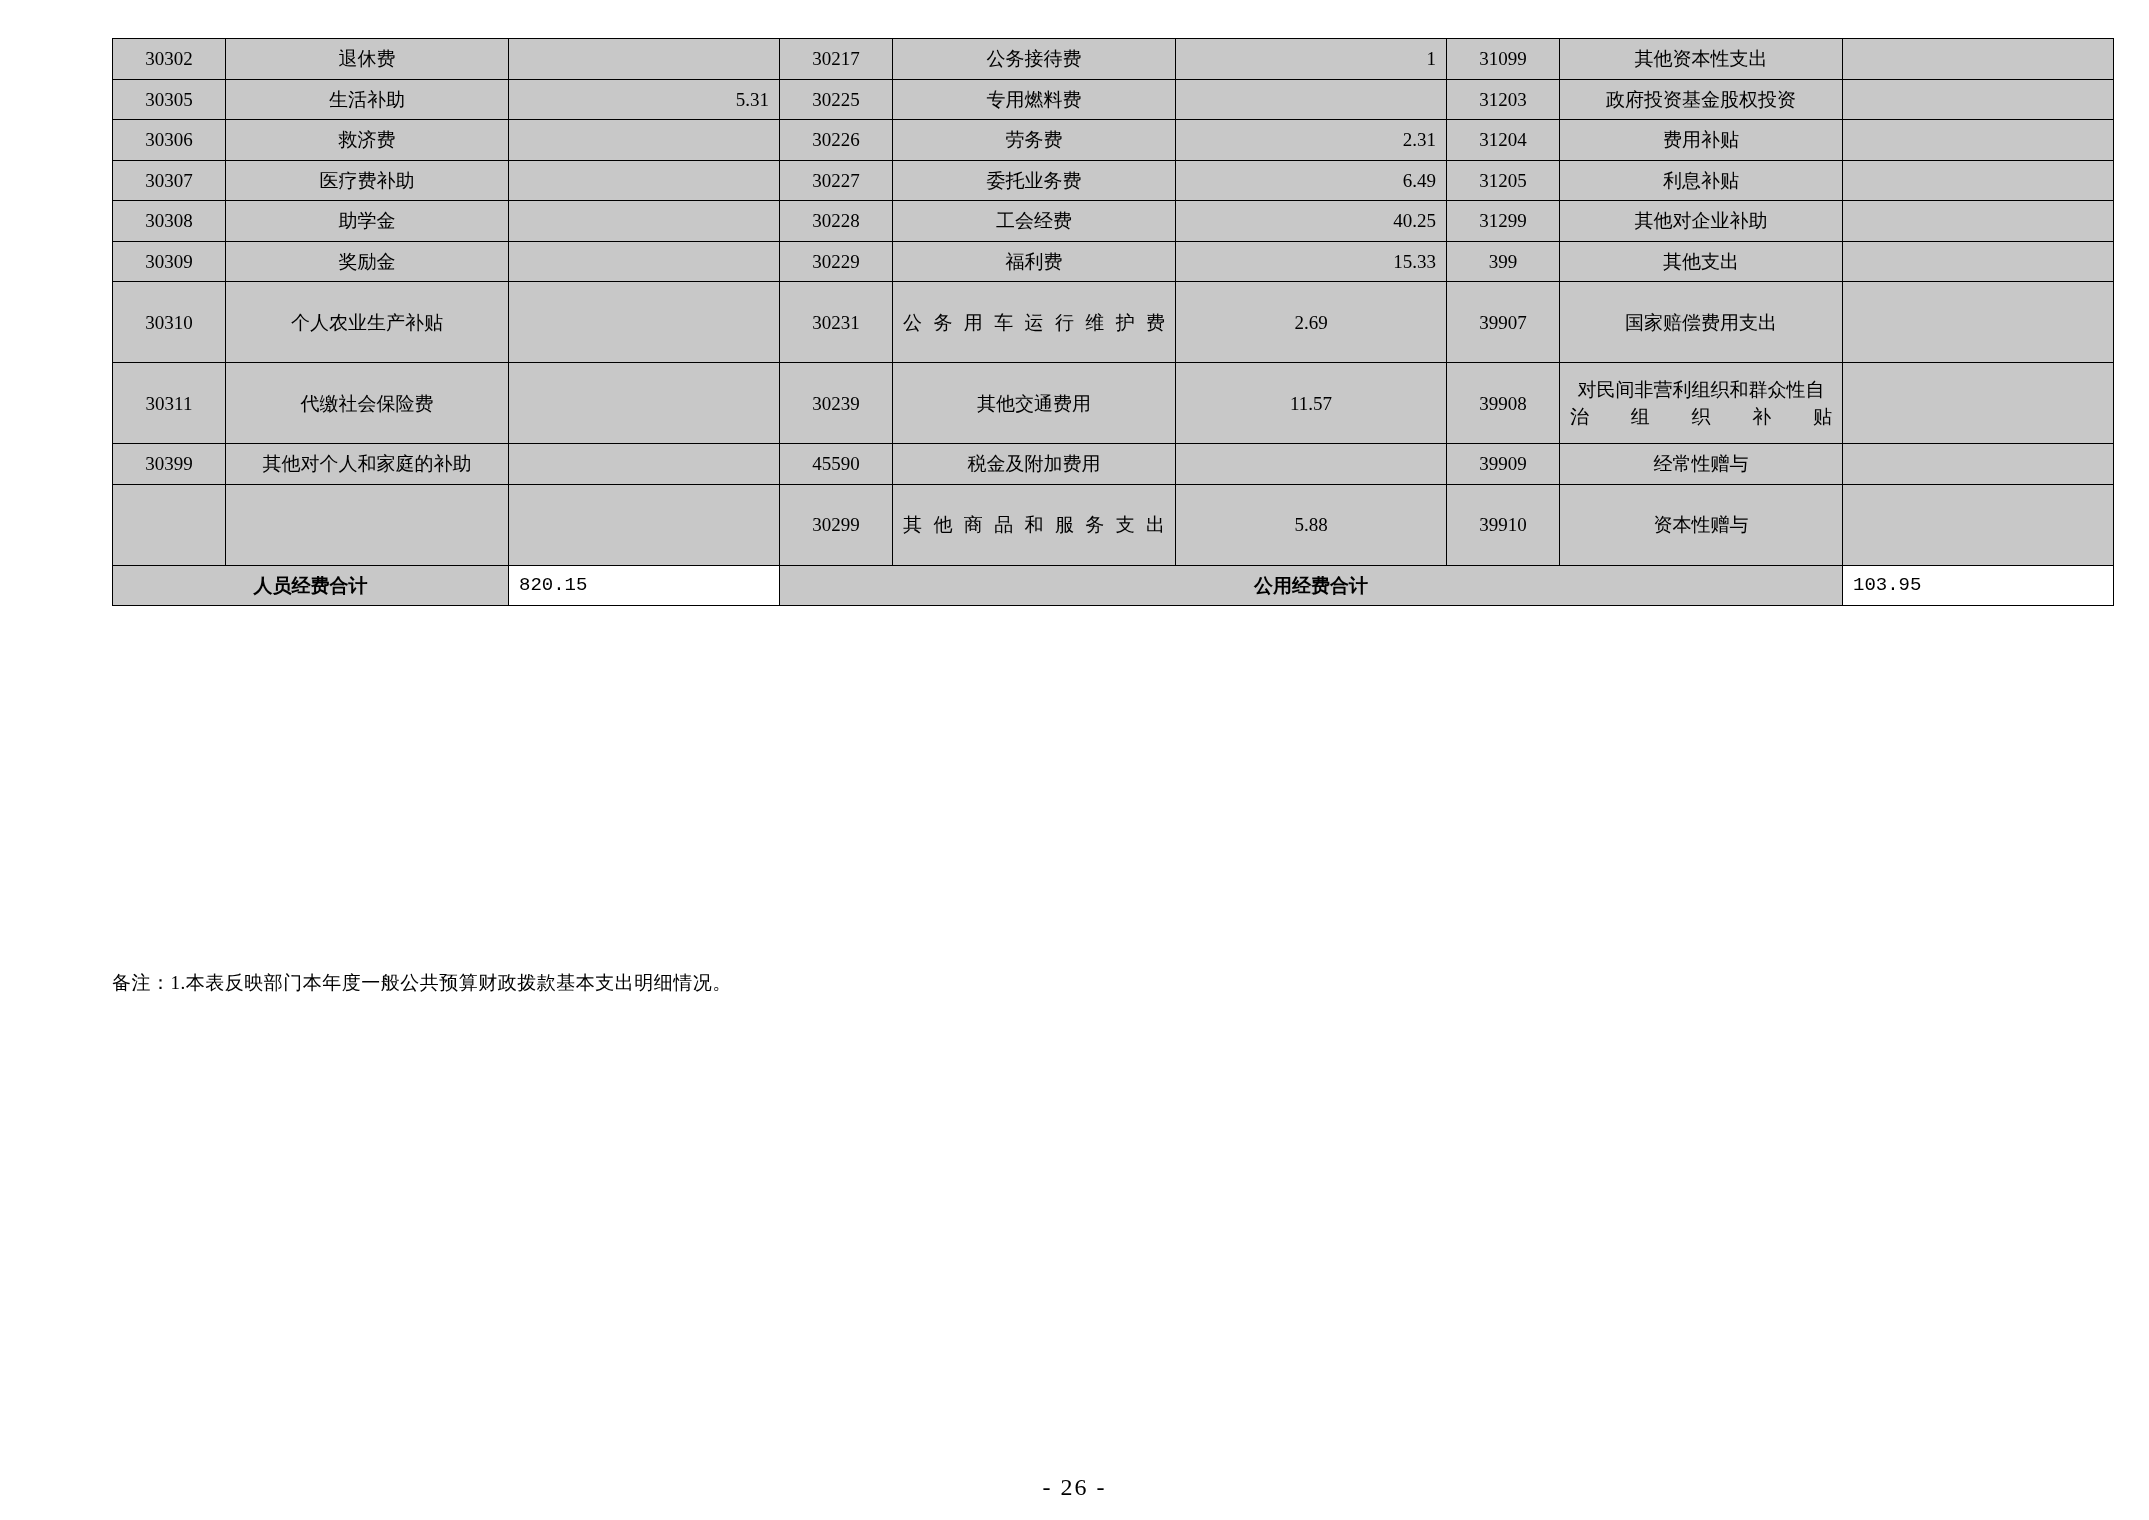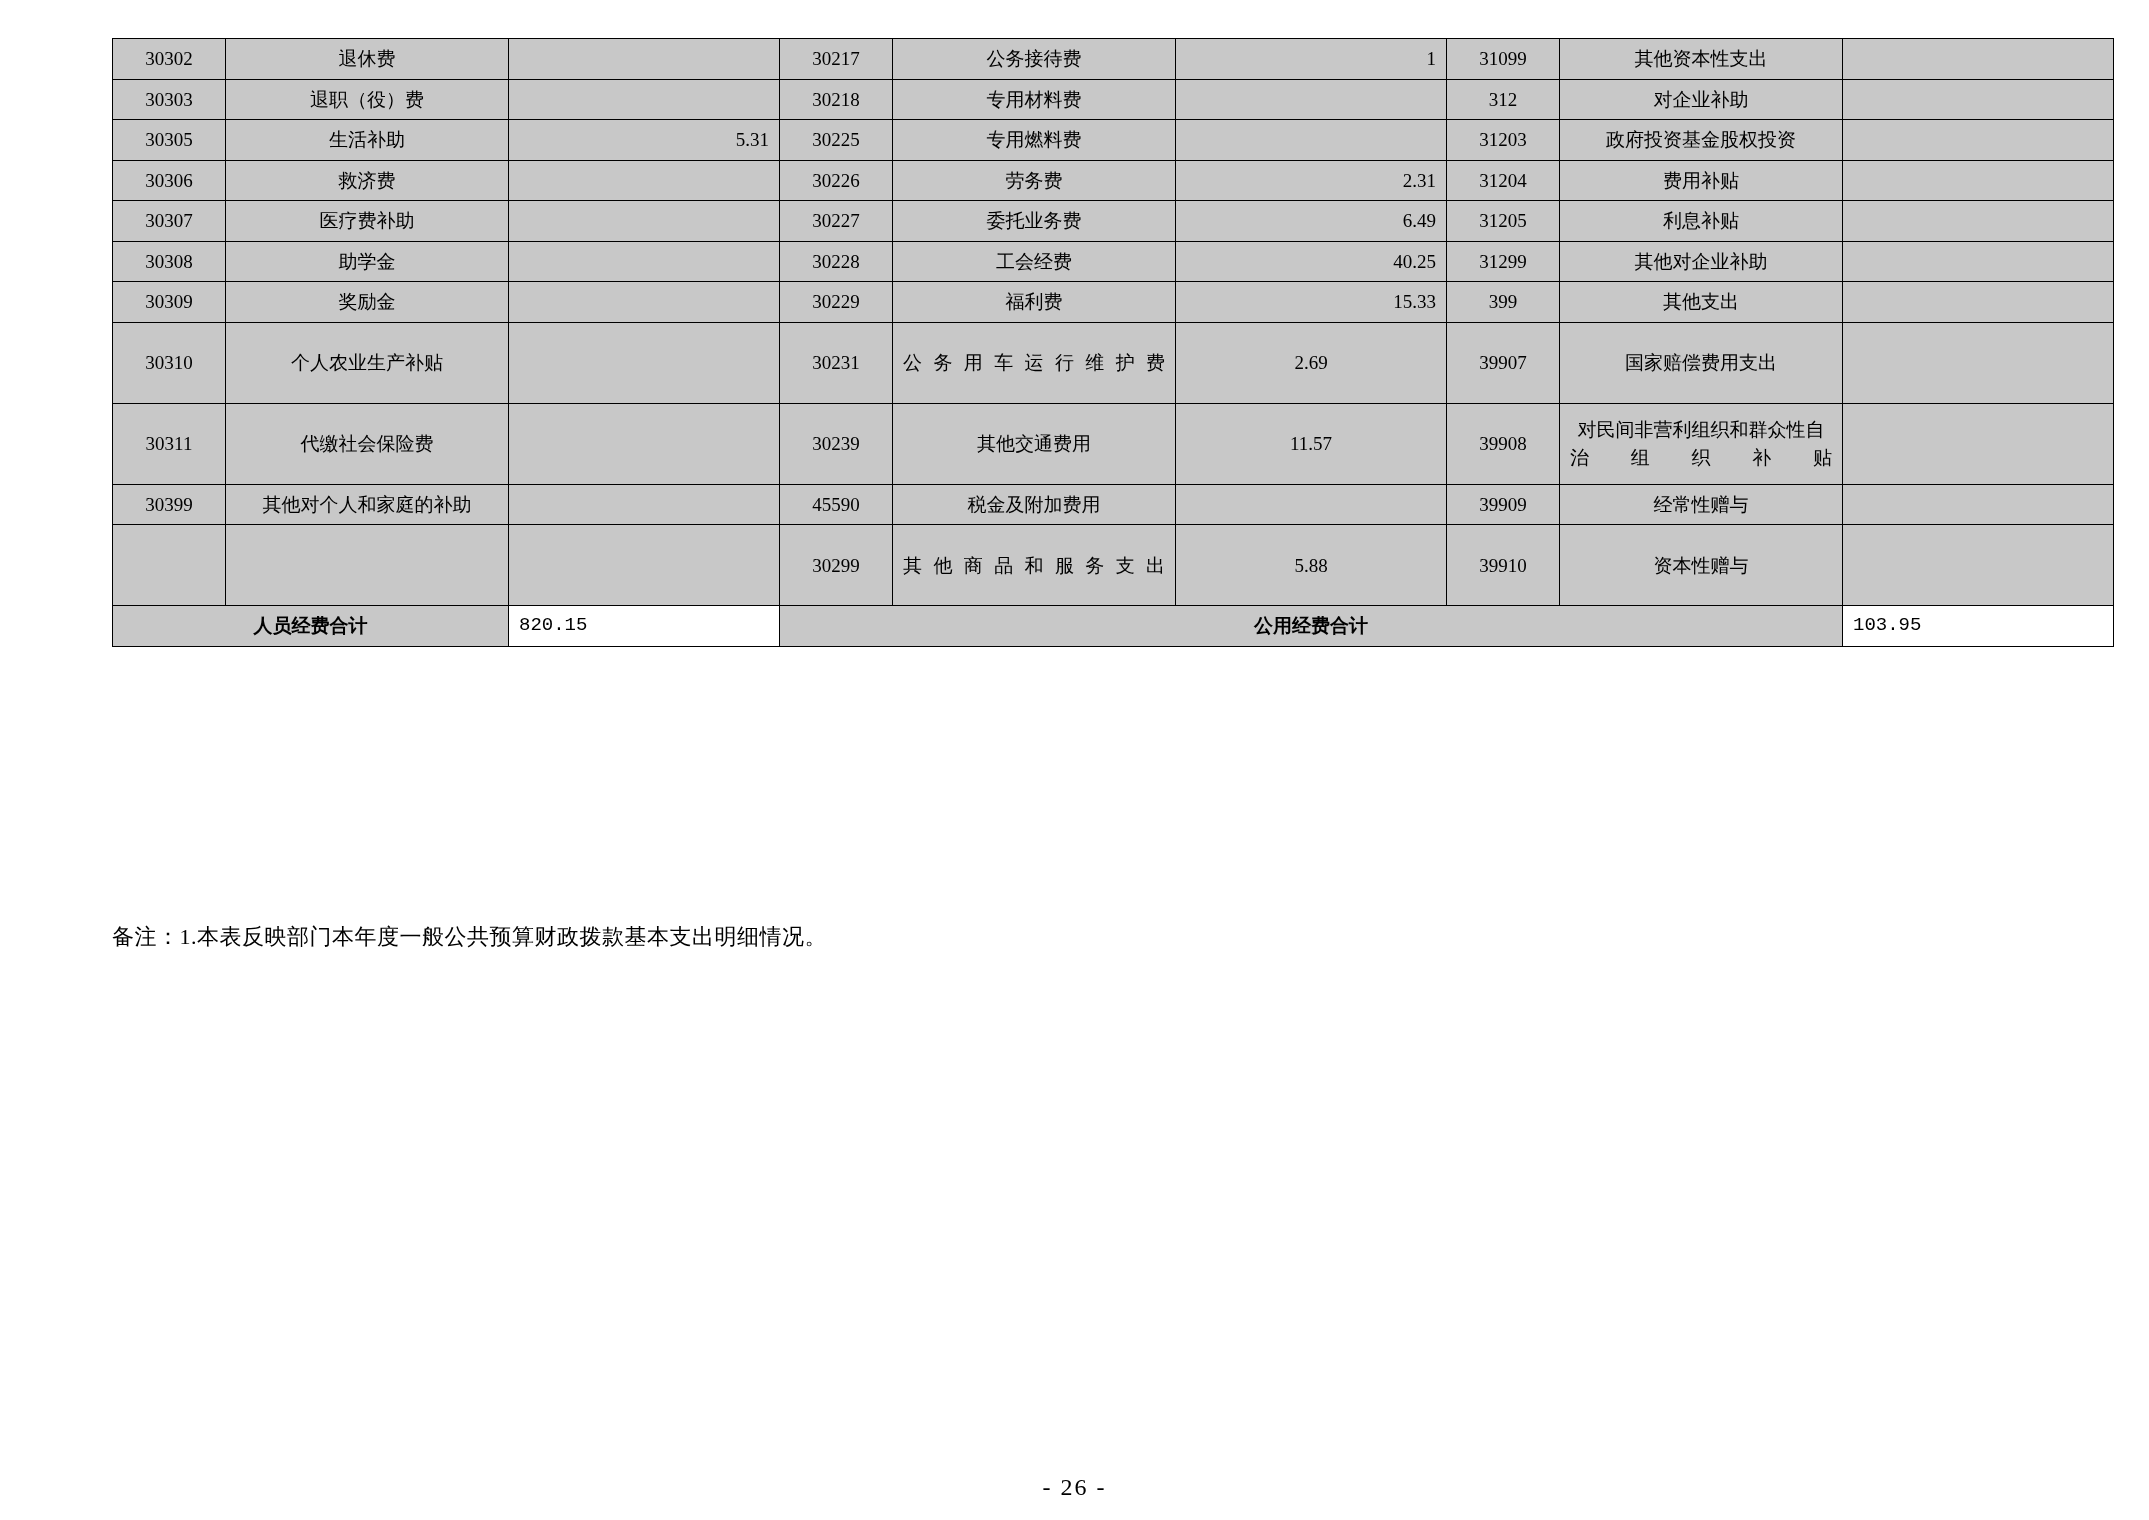--- a/index.html
+++ b/index.html
@@ -65,22 +65,22 @@
   tr.total td.totalval {
     text-align: left;
     background: #ffffff;
     font-weight: normal;
     font-family: Liberation Mono, monospace;
   }
   .rowtall td { height: 68px; text-align: center; }
   .note {
     position: absolute;
     left: 112px;
-    top: 884px;
-    font-size: 22px;
+    top: 932px;
+    font-size: 19px;
     letter-spacing: 0.5px;
   }
   .pagenum {
     position: absolute;
     width: 100%;
     text-align: center;
     top: 1436px;
     font-size: 24px;
     letter-spacing: 2px;
   }
@@ -98,31 +98,20 @@
         <td class="name">退休费</td>
         <td class="val"></td>
         <td class="code">30217</td>
         <td class="name">公务接待费</td>
         <td class="val">1</td>
         <td class="code">31099</td>
         <td class="name">其他资本性支出</td>
         <td class="val"></td>
       </tr>
 
-      <tr>
-        <td class="code">30303</td>
-        <td class="name">退职（役）费</td>
-        <td class="val"></td>
-        <td class="code">30218</td>
-        <td class="name">专用材料费</td>
-        <td class="val"></td>
-        <td class="code">312</td>
-        <td class="name">对企业补助</td>
-        <td class="val"></td>
-      </tr>
 
 
       <tr>
         <td class="code">30305</td>
         <td class="name">生活补助</td>
         <td class="val">5.31</td>
         <td class="code">30225</td>
         <td class="name">专用燃料费</td>
         <td class="val"></td>
         <td class="code">31203</td>

